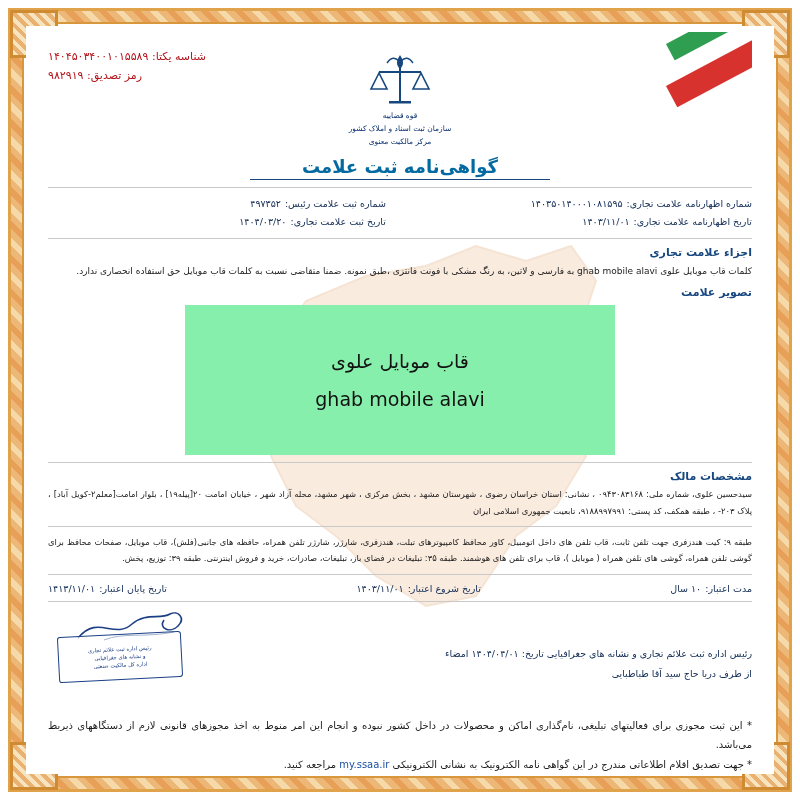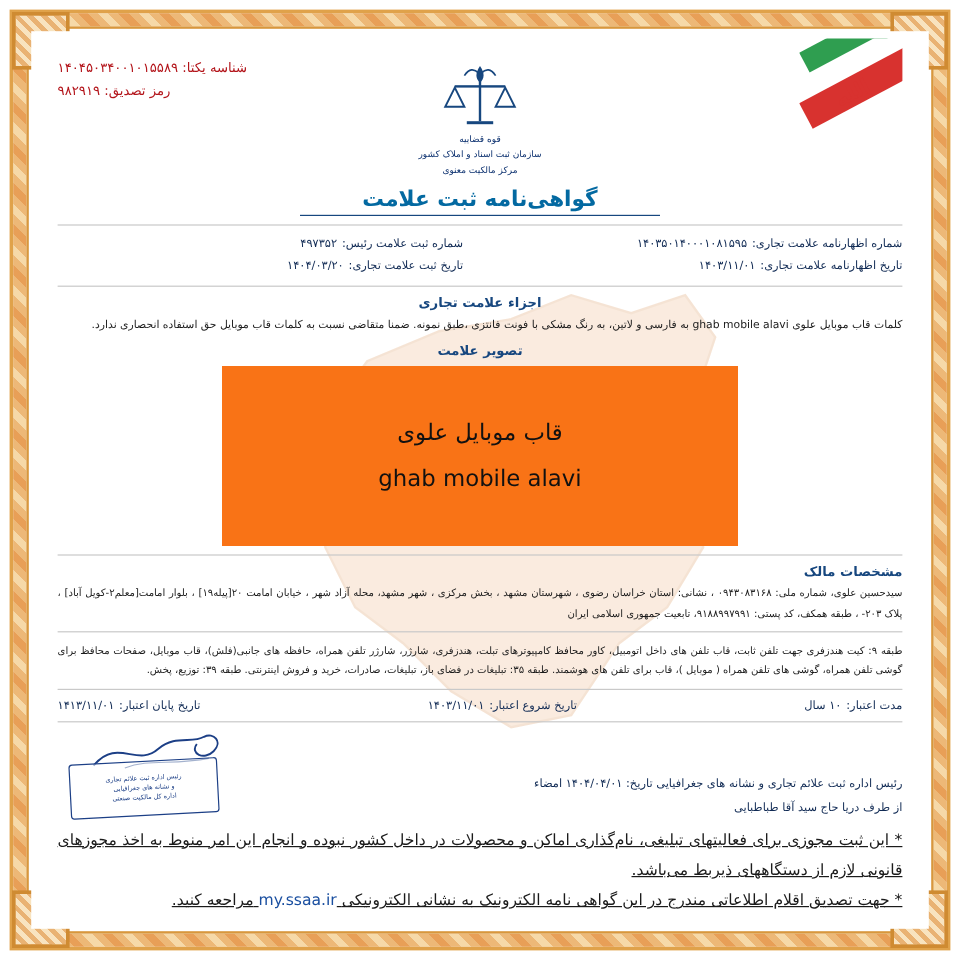--- a/index.html
+++ b/index.html
@@ -110,31 +110,31 @@
   .grid2{
     display:flex;justify-content:space-between;gap:8px;
     font-size:9.5px;color:#102a54;line-height:1.9;
   }
   .grid2 .col{width:48%;}
   .kv{display:flex;justify-content:flex-start;gap:4px;white-space:nowrap;}
   .kv .k{color:#102a54;}
   .kv .v{color:#102a54;}
 
   .sec-title{
-    text-align:center;
+    text-align:right;
     font-size:11px;font-weight:bold;color:#17477f;
     margin:6px 0 4px;
   }
   .para{
     font-size:9px;color:#1b1b1b;line-height:1.9;text-align:justify;
   }
   .mark-box{
     margin:6px auto 2px;
     width:430px;height:150px;
-    background:#f97316;
+    background:#86efac;
     display:flex;flex-direction:column;
     align-items:center;justify-content:center;
     gap:16px;
   }
   .mark-fa{font-size:19px;color:#111;}
   .mark-en{font-size:19px;color:#111;direction:ltr;}
 
   .blk-title{
     font-size:11px;font-weight:bold;color:#17477f;margin:6px 0 3px;
     text-align:right;
@@ -155,21 +155,21 @@
   .stamp{
     position:absolute;top:22px;left:10px;
     width:122px;height:44px;border:1px solid #1c3f86;border-radius:3px;
     color:#1c3f86;font-size:5.4px;line-height:1.5;
     display:flex;flex-direction:column;align-items:center;justify-content:center;
     transform:rotate(-3deg);
     background:rgba(255,255,255,.6);
   }
   .sign-right{text-align:right;line-height:2.1;}
   .notes{
-    margin-top:4px;font-size:13px;color:#1b1b1b;line-height:1.95;text-align:justify;text-decoration:underline;
+    margin-top:32px;font-size:10px;color:#1b1b1b;line-height:1.95;text-align:justify;
   }
   .notes .blue{color:#1a4fa0;direction:ltr;display:inline-block;}
   .footer{
     margin-top:24px;text-align:center;font-size:8.5px;color:#333;
   }
 </style>
 </head>
 <body>
 
 <div class="page">

